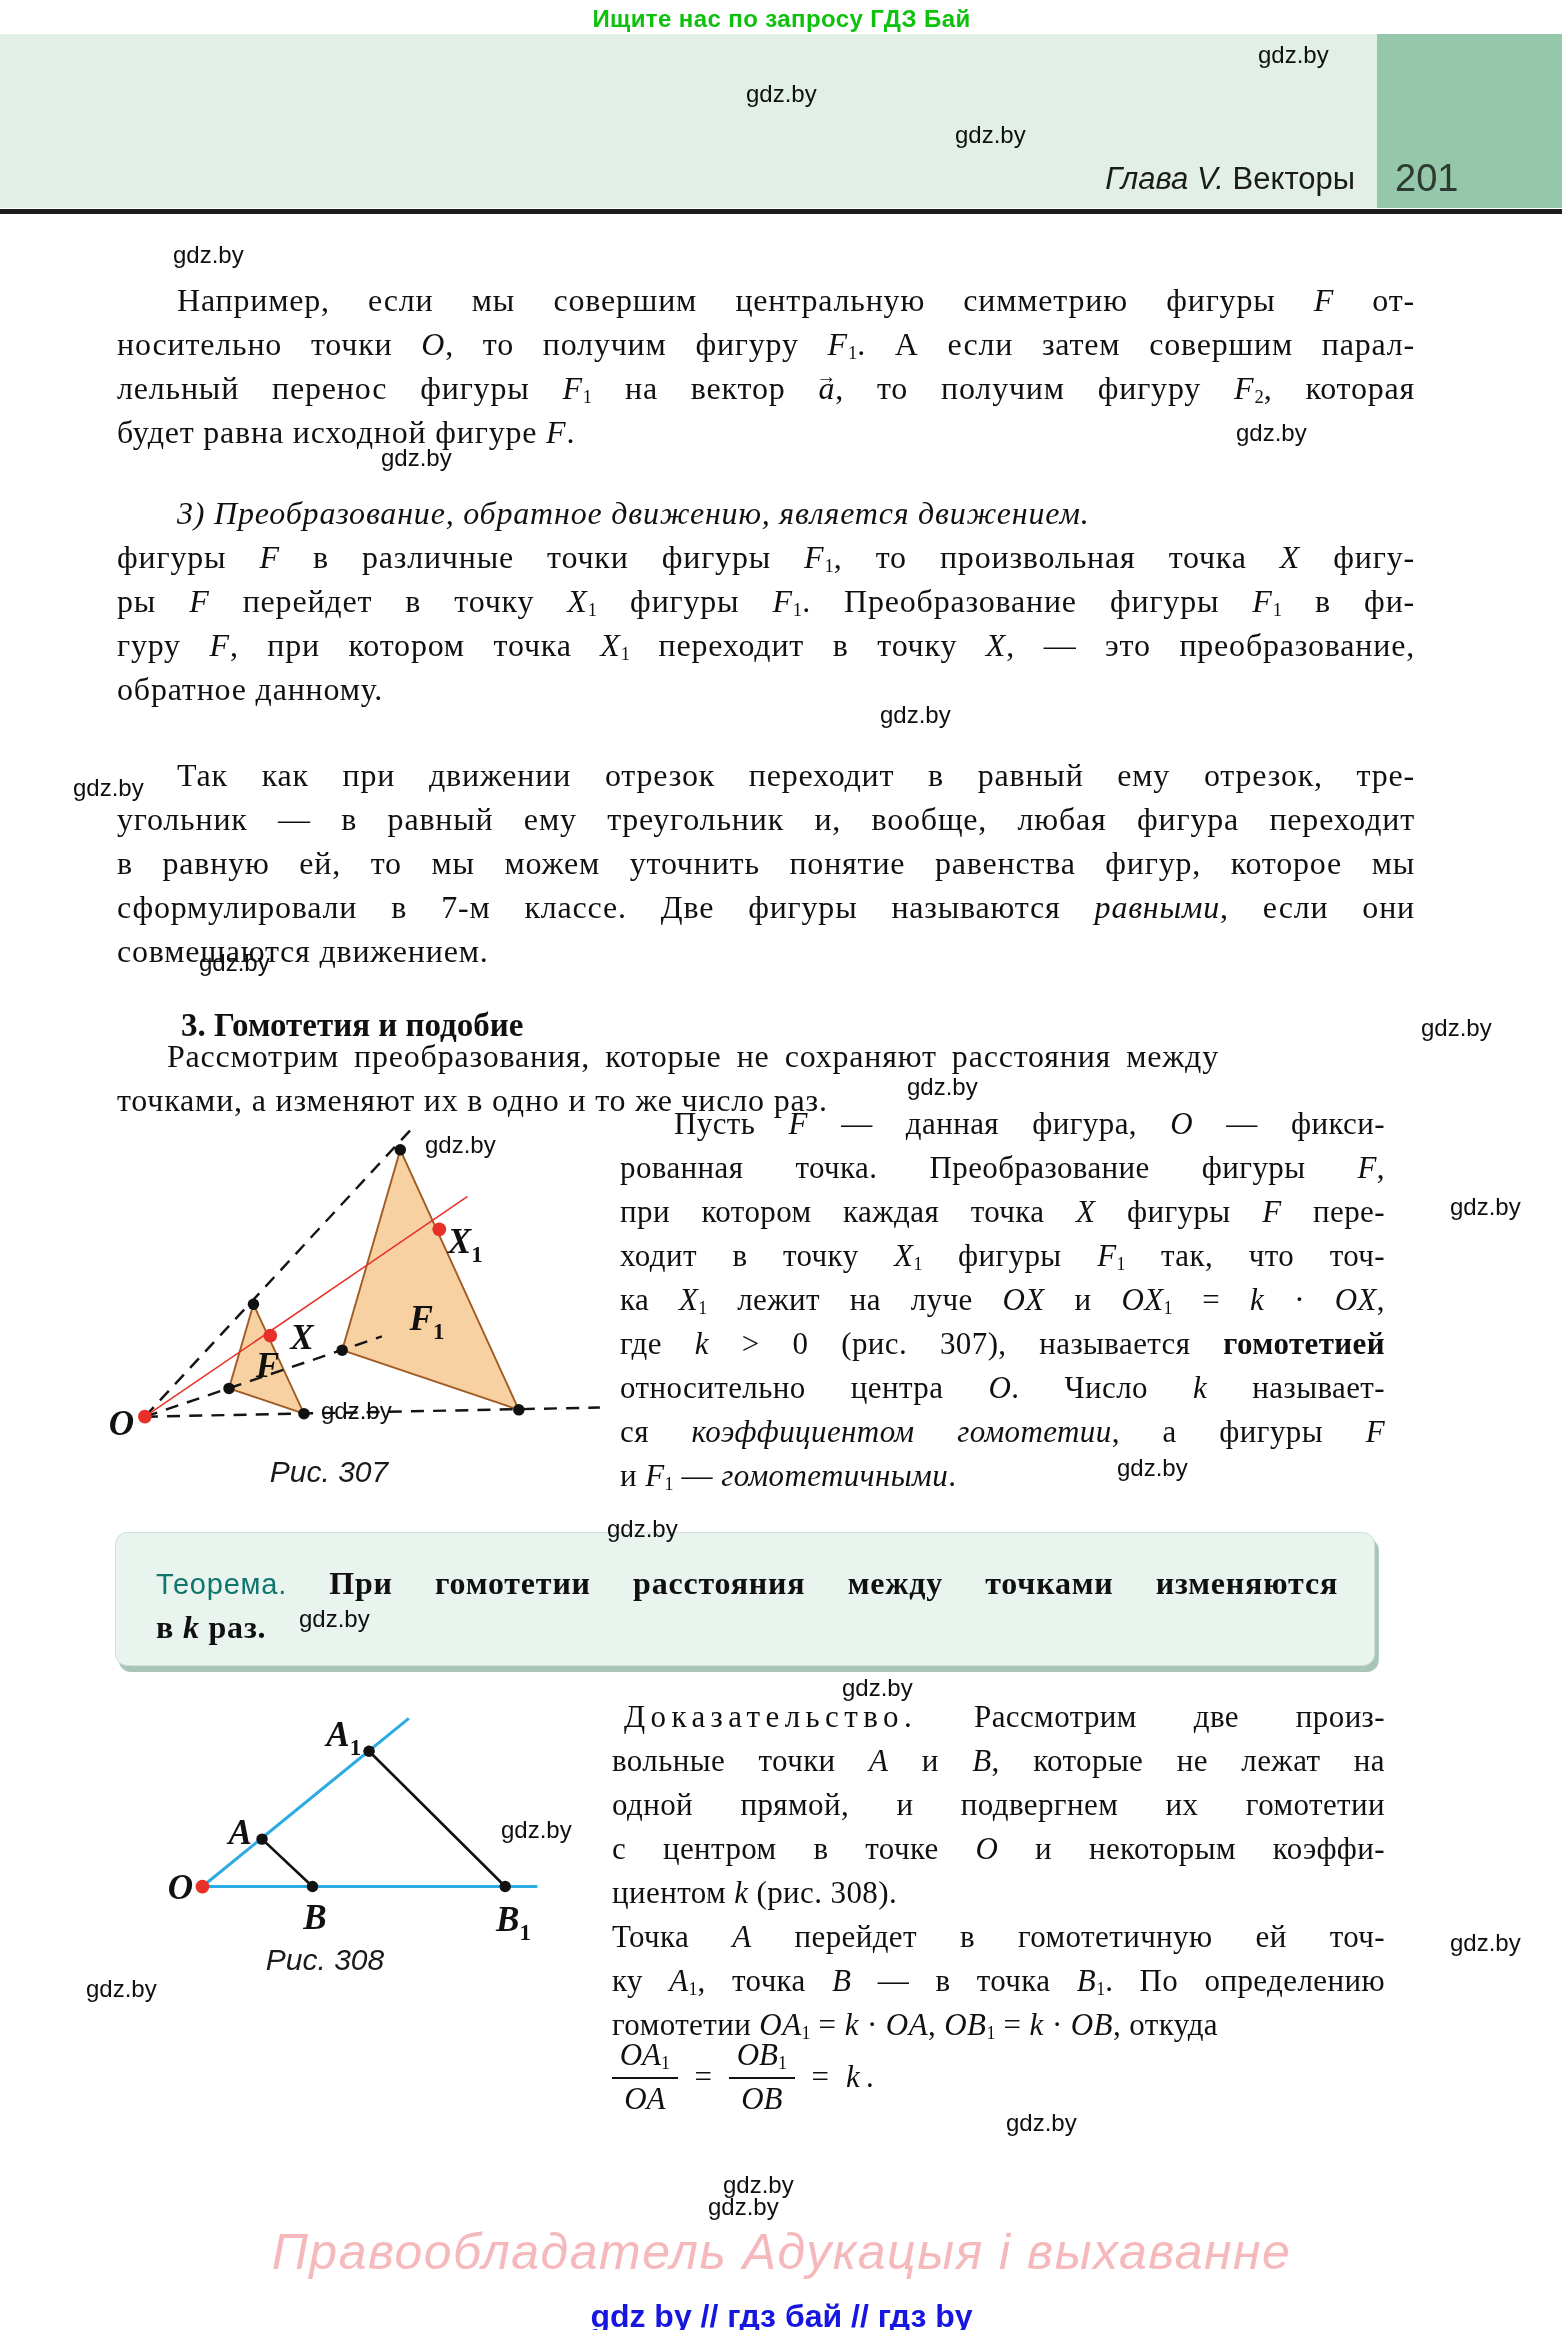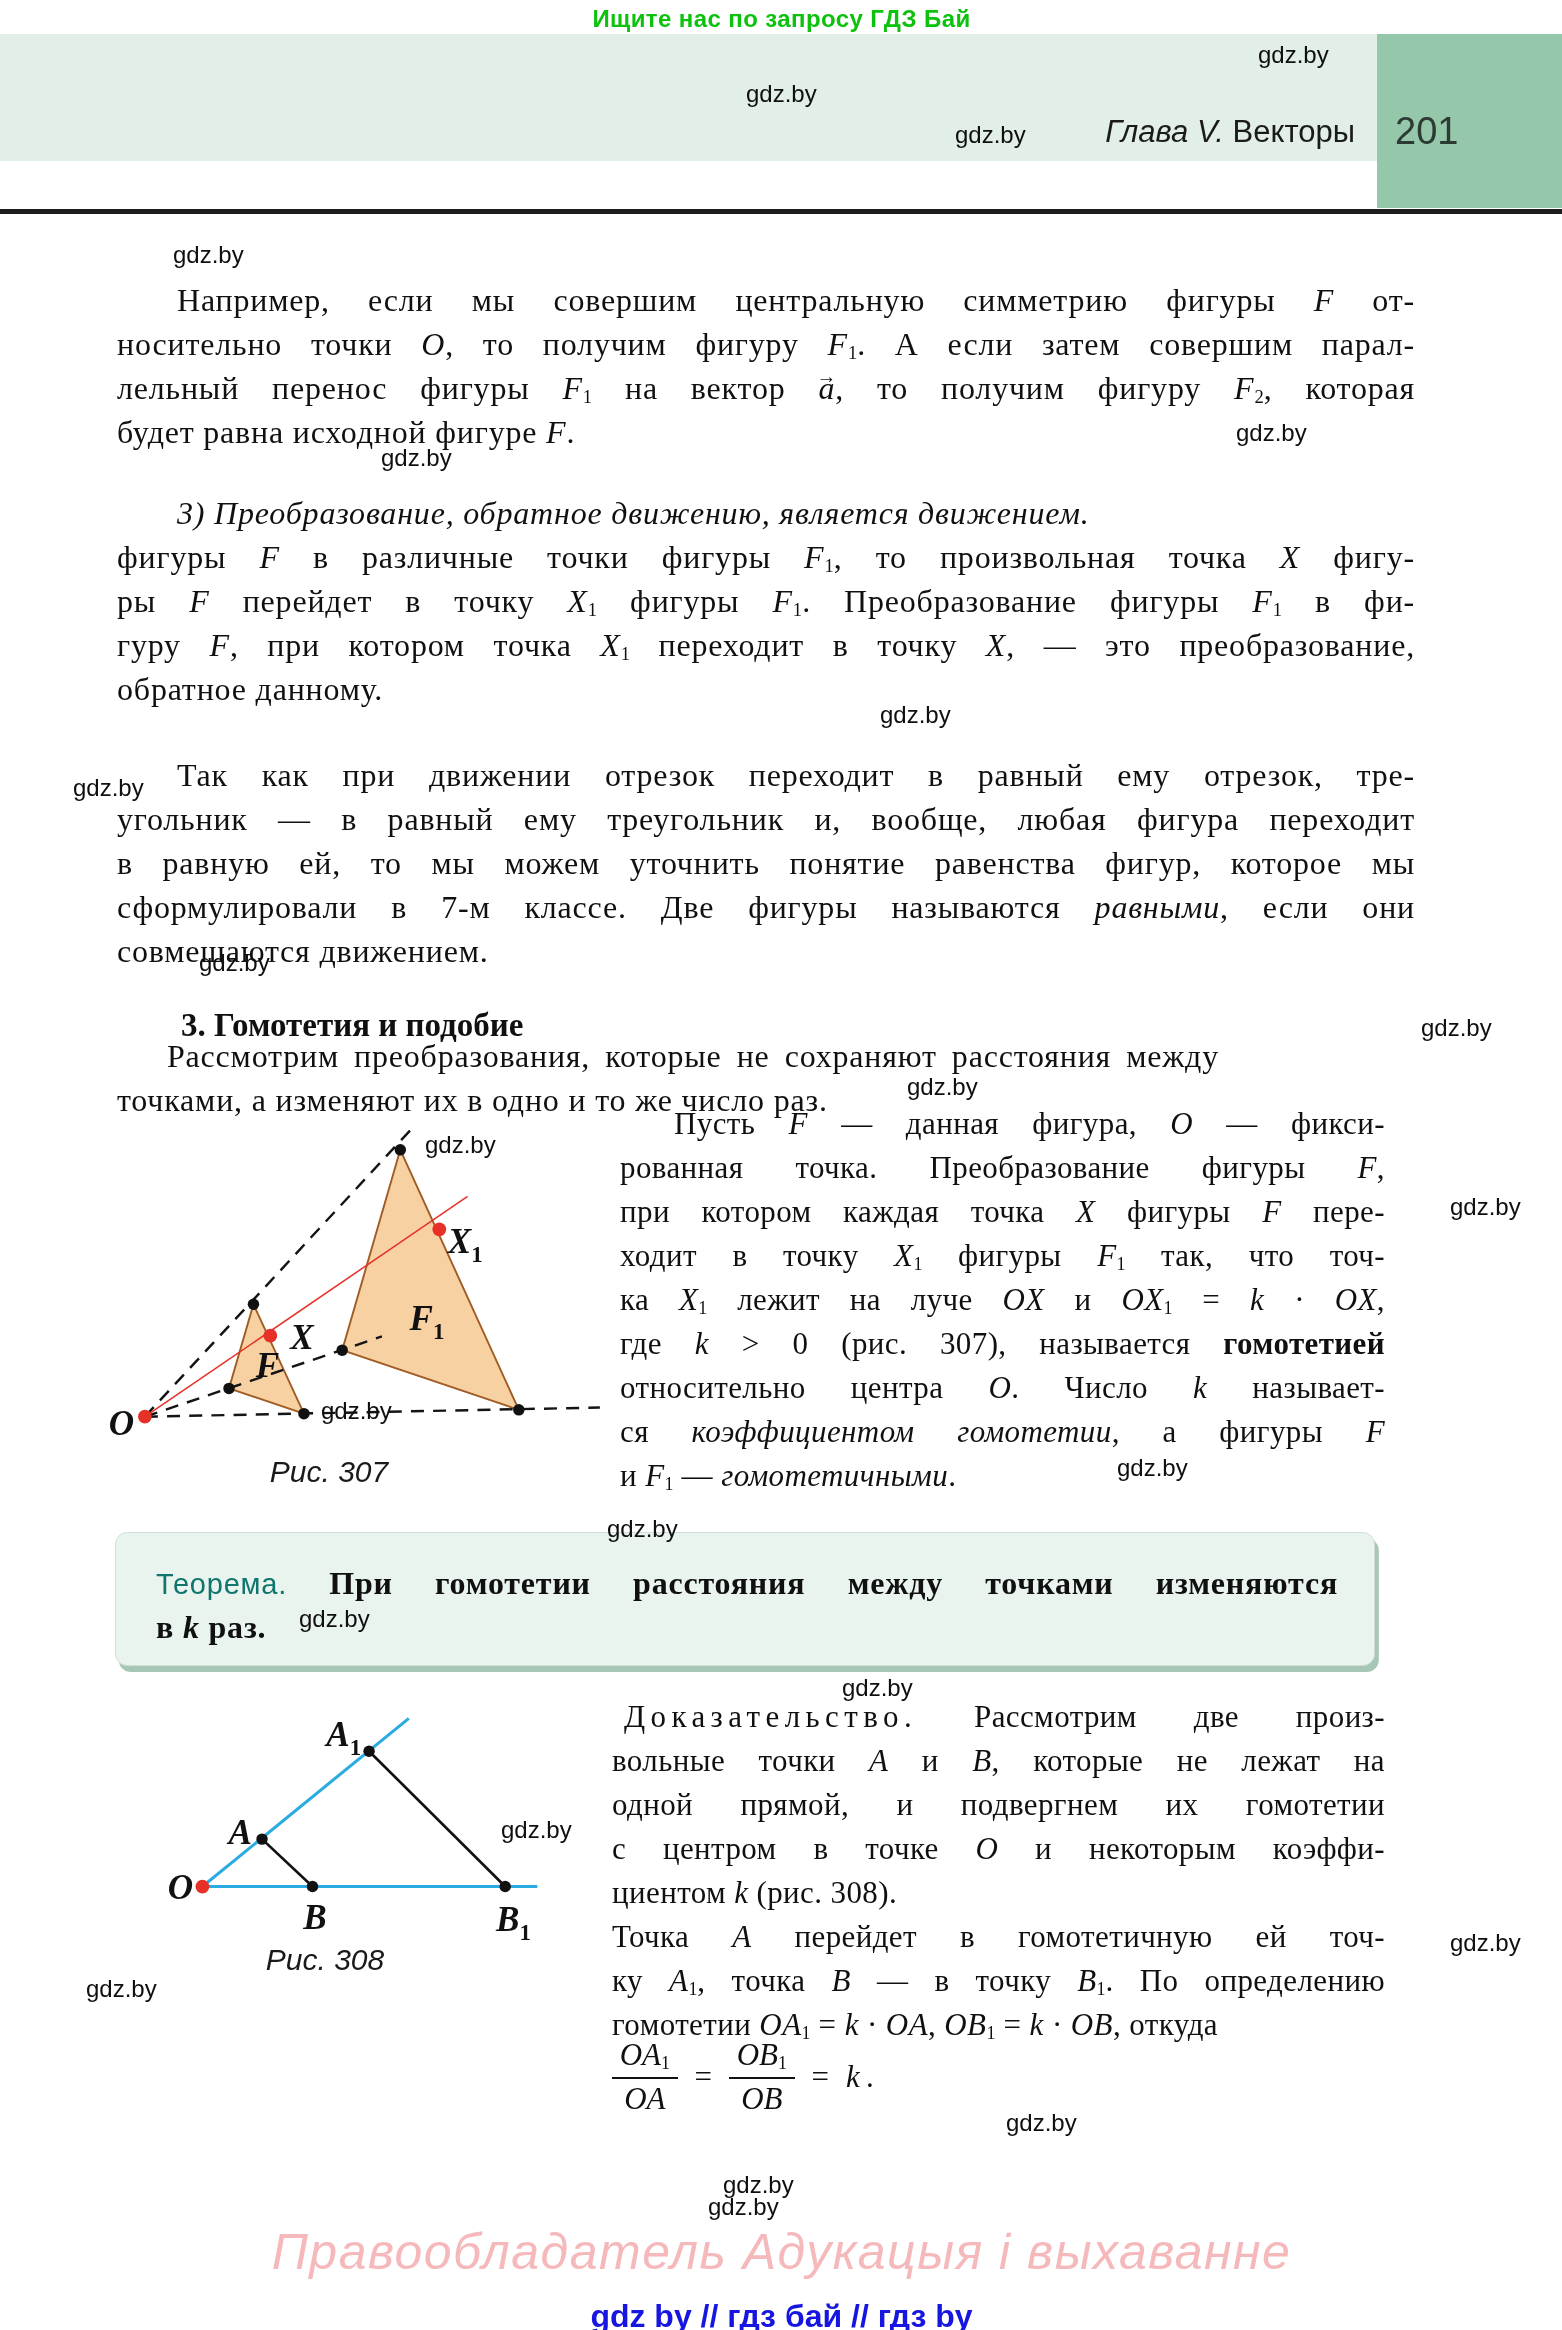--- a/index.html
+++ b/index.html
@@ -5,21 +5,21 @@
   html,body{margin:0;padding:0;background:#ffffff;}
   .page{position:relative;width:1563px;height:2330px;background:#ffffff;overflow:hidden;
         font-family:"Liberation Serif","DejaVu Serif",serif;color:#101010;}
 
   
   .banner{position:absolute;top:4.6px;left:0;width:100%;text-align:center;
           font-family:"Liberation Sans","DejaVu Sans",sans-serif;
           font-size:24px;font-weight:bold;color:#0cc20c;letter-spacing:0.4px;}
 
   
-  .header-band{position:absolute;top:34px;left:0;width:1563px;height:127px;background:#e1efe7;}
+  .header-band{position:absolute;top:34px;left:0;width:1563px;height:174px;background:#e1efe7;}
   .header-accent{position:absolute;top:0;left:1377px;width:186px;height:174px;background:#95c7ab;}
   .chapter-title{position:absolute;right:208px;bottom:10.7px;
                  font-family:"Liberation Sans","DejaVu Sans",sans-serif;
                  font-size:31px;color:#1b1b1b;white-space:nowrap;}
   .chapter-title .it{font-style:italic;}
   .page-number{position:absolute;left:1395px;bottom:7.7px;
                font-family:"Liberation Sans","DejaVu Sans",sans-serif;
                font-size:38px;color:#2c3a33;}
   .header-rule{position:absolute;top:209px;left:0;width:1563px;height:4.6px;background:#1d1d1d;}
 
@@ -182,21 +182,21 @@
   </svg>
   <div class="fig-caption" style="left:149px;top:1943px;width:352px;">Рис. 308</div>
 
   <div class="rich rich-col" style="left:612px;top:1695px;width:773px;">
       <div class="tl"><span class="s-sp">Доказательство.</span><span class="s-n"> Рассмотрим две произ-</span></div>
       <div class="tl"><span class="s-n">вольные точки </span><span class="s-m">A</span><span class="s-n"> и </span><span class="s-m">B</span><span class="s-n">, которые не лежат на</span></div>
       <div class="tl"><span class="s-n">одной прямой, и подвергнем их гомотетии</span></div>
       <div class="tl"><span class="s-n">с центром в точке </span><span class="s-m">O</span><span class="s-n"> и некоторым коэффи-</span></div>
       <div class="tl tl-last"><span class="s-n">циентом </span><span class="s-m">k</span><span class="s-n"> (рис. 308).</span></div>
       <div class="tl"><span class="s-n">Точка </span><span class="s-m">A</span><span class="s-n"> перейдет в гомотетичную ей точ-</span></div>
-      <div class="tl"><span class="s-n">ку </span><span class="s-m">A</span><span class="s-sub">1</span><span class="s-n">, точка </span><span class="s-m">B</span><span class="s-n"> — в точку </span><span class="s-m">B</span><span class="s-sub">1</span><span class="s-n">. По определению</span></div>
+      <div class="tl"><span class="s-n">ку </span><span class="s-m">A</span><span class="s-sub">1</span><span class="s-n">, точка </span><span class="s-m">B</span><span class="s-n"> — в точка </span><span class="s-m">B</span><span class="s-sub">1</span><span class="s-n">. По определению</span></div>
       <div class="tl tl-last"><span class="s-n">гомотетии </span><span class="s-m">OA</span><span class="s-sub">1</span><span class="s-n"> = </span><span class="s-m">k</span><span class="s-n"> · </span><span class="s-m">OA</span><span class="s-n">,  </span><span class="s-m">OB</span><span class="s-sub">1</span><span class="s-n"> = </span><span class="s-m">k</span><span class="s-n"> · </span><span class="s-m">OB</span><span class="s-n">, откуда</span></div>
     </div>
 
   <div class="equation">
     <span class="frac">
       <span class="num"><span>OA</span><span class="s-sub">1</span></span>
       <span class="den"><span>OA</span></span>
     </span>
     <span class="eqsign">=</span>
     <span class="frac">

